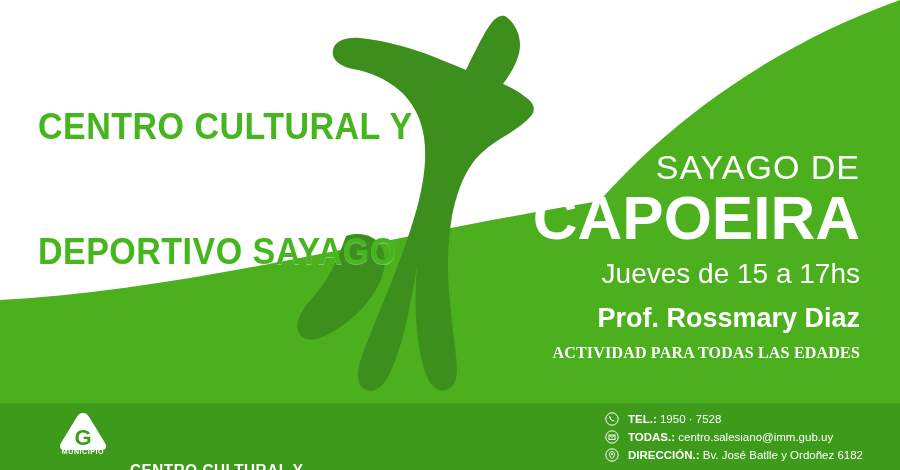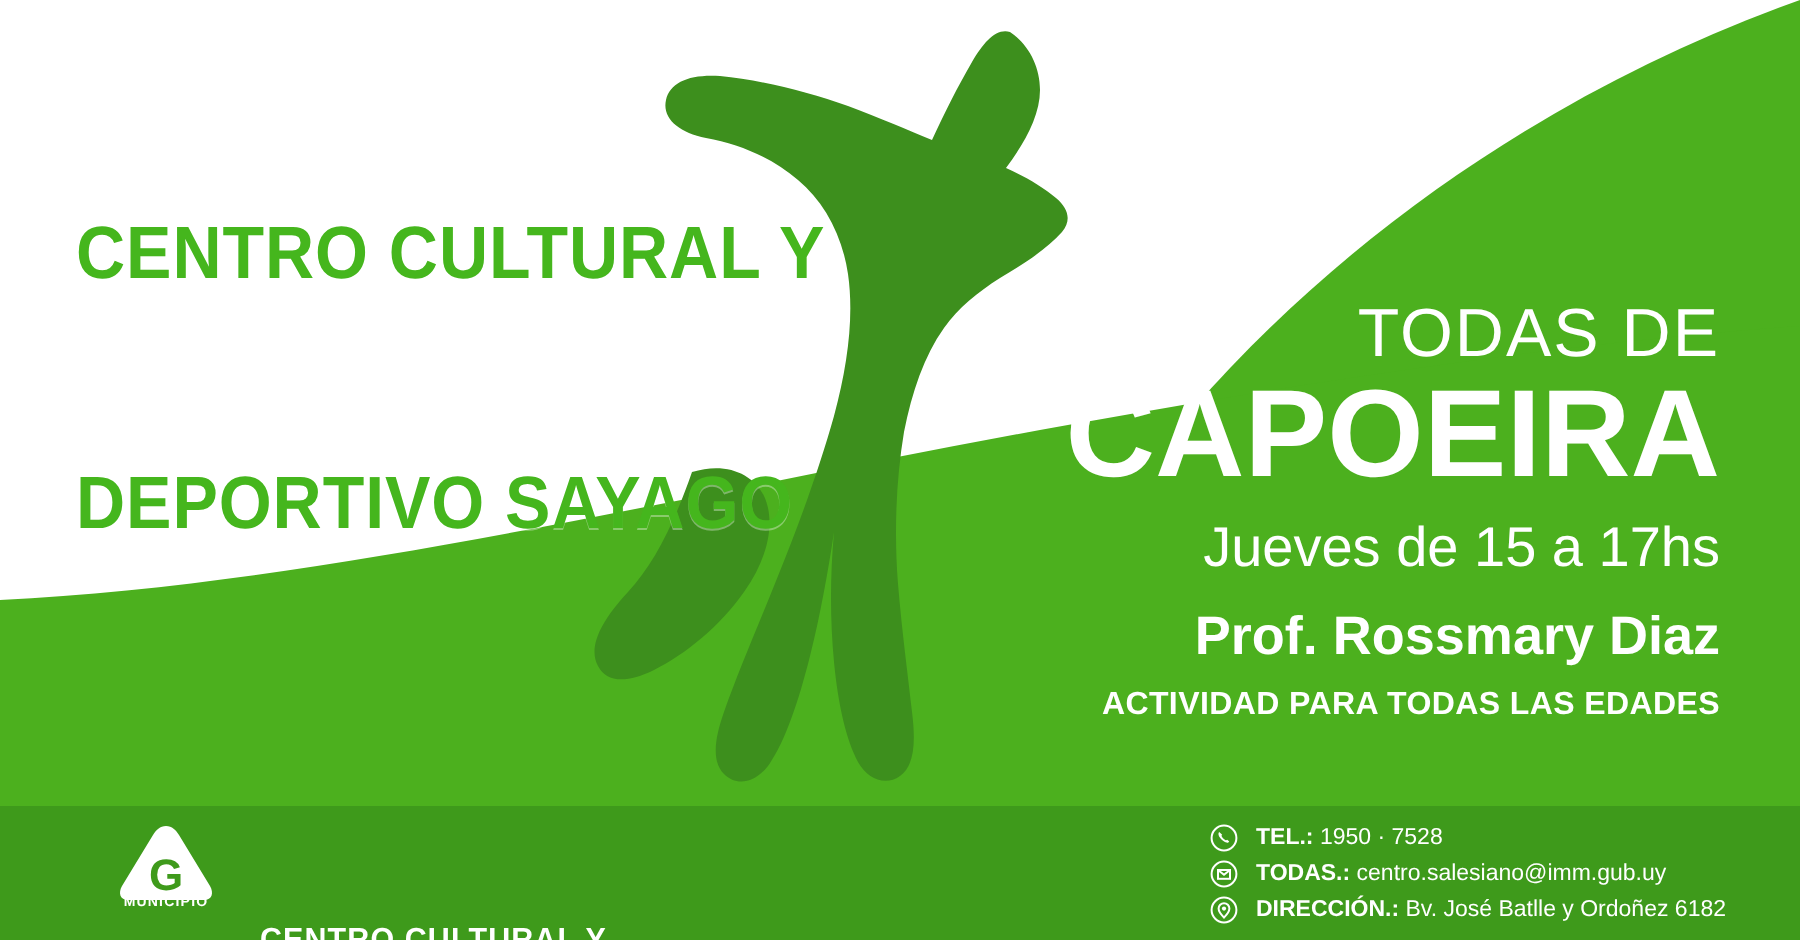--- a/index.html
+++ b/index.html
@@ -44,21 +44,21 @@
     font-size:62px;font-weight:bold;line-height:1.02;
     letter-spacing:0px;margin-bottom:10px;
   }
   .info .horario{
     font-size:28px;font-weight:normal;line-height:1.1;margin-bottom:14px;
   }
   .info .prof{
     font-size:27px;font-weight:bold;line-height:1.1;margin-bottom:10px;
   }
   .info .edades{
-    font-size:16px;font-weight:bold;letter-spacing:0.2px;line-height:1.1;
+    font-size:16px;font-weight:bold;letter-spacing:0.2px;line-height:1.1;font-family:Liberation Serif, serif;
   }
 
   
   .footer{
     position:absolute;left:0;bottom:0;width:900px;height:67px;
     background:#3e9a1b;
   }
   .footer-inner{position:relative;width:900px;height:67px;}
 
   .logo{position:absolute;left:55px;top:7px;width:56px;height:56px;}
@@ -133,21 +133,21 @@
                C327,282 337,262 346,236 Z"></path>
     </g>
   </svg>
 
   <div class="headline">
     <span>CENTRO CULTURAL Y</span>
     <span>DEPORTIVO SAYAGO</span>
   </div>
 
   <div class="info">
-    <div class="clases">TODAS DE</div>
+    <div class="clases">SAYAGO DE</div>
     <div class="capoeira">CAPOEIRA</div>
     <div class="horario">Jueves de 15 a 17hs</div>
     <div class="prof">Prof. Rossmary Diaz</div>
     <div class="edades">ACTIVIDAD PARA TODAS LAS EDADES</div>
   </div>
 
   <div class="footer">
     <div class="footer-inner">
 
       <div class="logo">

